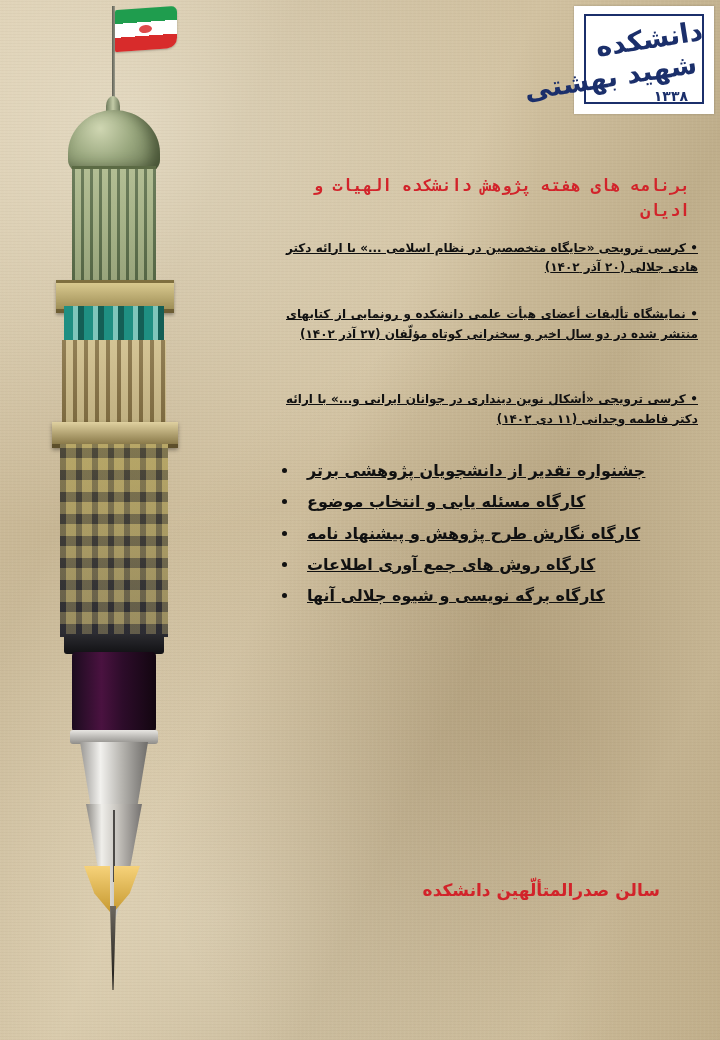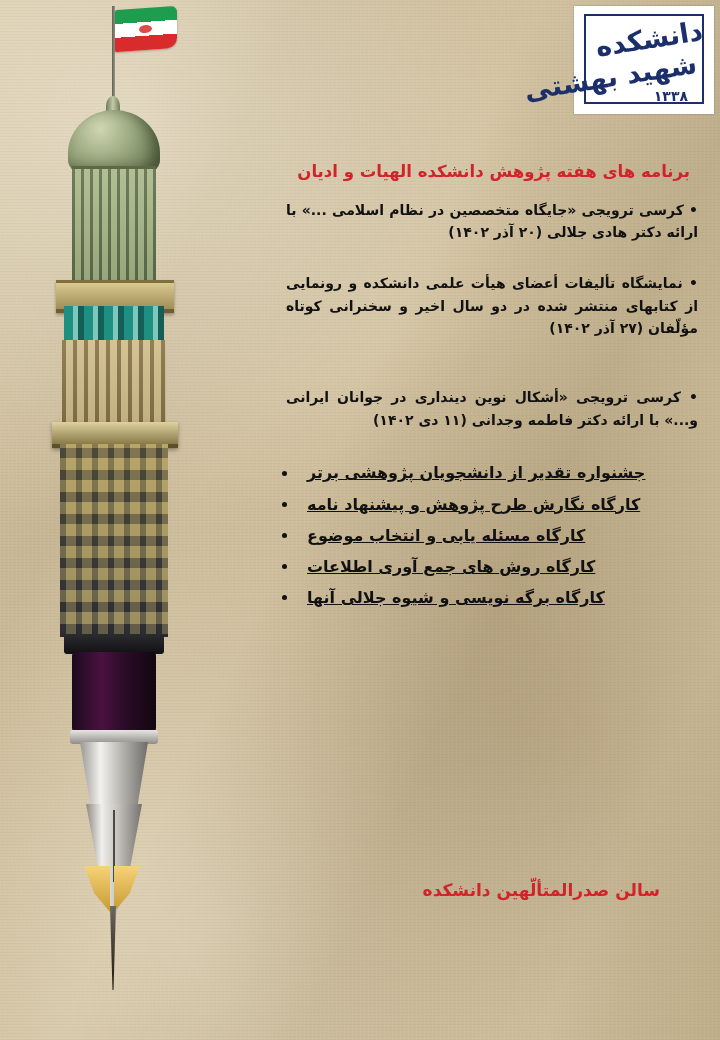--- a/index.html
+++ b/index.html
@@ -294,31 +294,33 @@
     right: 18px;
     width: 420px;
     text-align: right;
     direction: rtl;
   }
   .headline {
     color: #d2232a;
     font-size: 16.5px;
     font-weight: bold;
     line-height: 1.5;
-    margin: 0 12px 14px 0;
+    margin: 15px 12px 14px 0;
+    font-family: Liberation Mono, monospace;
   }
   .para {
     color: #111111;
-    font-size: 14px;
+    font-size: 12px;
     font-weight: bold;
     line-height: 1.62;
     margin: 0 0 18px 0;
     text-align: justify;
     text-align-last: right;
     padding: 0 4px;
+    text-decoration: underline;
   }
   .para.spaced { margin-bottom: 46px; }
   .para.gap-top { margin-top: 28px; }
 
   #bullets {
     margin: 26px 10px 0 0;
     padding: 0;
     list-style: none;
   }
   #bullets li {
@@ -404,27 +406,27 @@
     <ul id="bullets">
       <li>
         <span class="bullet-row">
           <span class="dot"></span>
           <span>جشنواره تقدیر از دانشجویان پژوهشی برتر</span>
         </span>
       </li>
       <li>
         <span class="bullet-row">
           <span class="dot"></span>
-          <span>کارگاه نگارش طرح پژوهش و پیشنهاد نامه</span>
+          <span>کارگاه مسئله یابی و انتخاب موضوع</span>
         </span>
       </li>
       <li>
         <span class="bullet-row">
           <span class="dot"></span>
-          <span>کارگاه مسئله یابی و انتخاب موضوع</span>
+          <span>کارگاه نگارش طرح پژوهش و پیشنهاد نامه</span>
         </span>
       </li>
       <li>
         <span class="bullet-row">
           <span class="dot"></span>
           <span>کارگاه روش های جمع آوری اطلاعات</span>
         </span>
       </li>
       <li>
         <span class="bullet-row">

